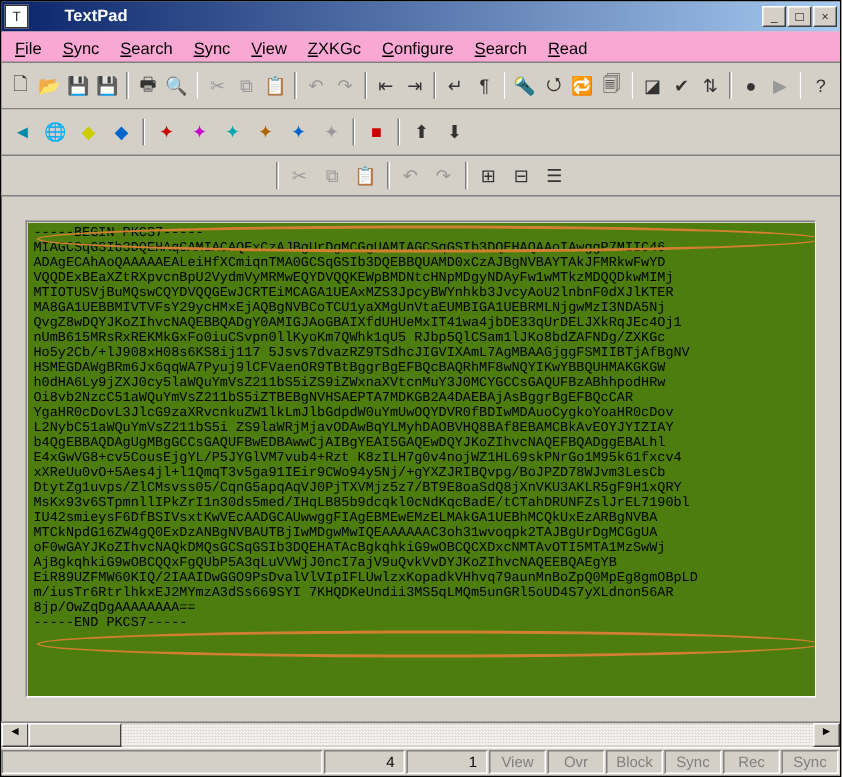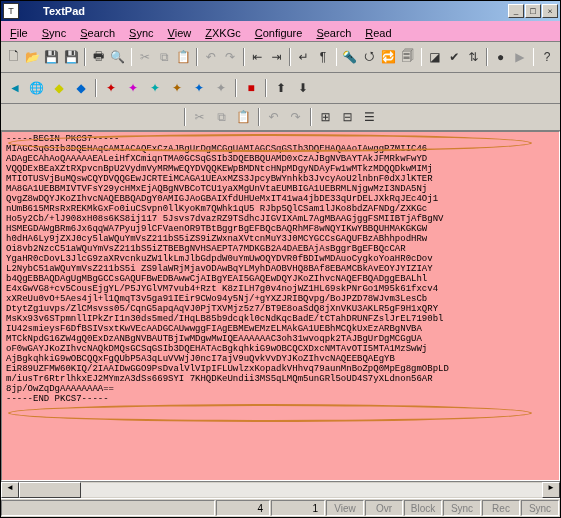--- a/index.html
+++ b/index.html
@@ -10,21 +10,21 @@
   .titlecontrols{display:flex;gap:1px;}
   .titlecontrols button{width:16px;height:14px;background:#d4d0c8;border:1px solid #fff;border-right-color:#404040;border-bottom-color:#404040;font-size:9px;line-height:9px;padding:0;font-family:Tahoma;cursor:pointer;}
   .menubar{height:18px;background:#f9a8d4;display:flex;align-items:flex-end;padding:1px 2px;font-size:11px;border-bottom:1px solid #808080;}
   .menubar span{padding:1px 7px;cursor:default;}
   .menubar span:first-letter{text-decoration:underline;}
   .toolbar{height:26px;background:#d4d0c8;display:flex;align-items:center;padding:2px 4px;border-bottom:1px solid #808080;gap:2px;flex-wrap:nowrap;overflow:hidden;}
   .tbtn{width:20px;height:20px;display:flex;align-items:center;justify-content:center;font-size:12px;color:#333;cursor:pointer;}
   .tbtn.disabled{color:#999;}
   .sep{width:1px;height:18px;background:#808080;border-right:1px solid #fff;margin:0 2px;}
   .centerbar{height:26px;background:#d4d0c8;display:flex;align-items:center;justify-content:center;border-bottom:1px solid #808080;gap:2px;}
-  .content{flex:1;background:#fca5a5;overflow:auto;position:relative;border:1px solid #808080;border-right-color:#fff;border-bottom-color:#fff;margin:0;}
+  .content{flex:1;background:#4d7c0f;overflow:auto;position:relative;border:1px solid #808080;border-right-color:#fff;border-bottom-color:#fff;margin:16px;}
   .textarea{font-family:"Courier New",monospace;font-size:9px;line-height:10px;white-space:pre;padding:2px 4px;color:#000;overflow-wrap:break-word;word-break:break-all;white-space:pre-wrap;}
   .scrollbar-h{height:16px;background:#d4d0c8;border-top:1px solid #808080;display:flex;align-items:center;}
   .scrollbar-h .arrow{width:16px;height:14px;background:#d4d0c8;border:1px solid #fff;border-right-color:#404040;border-bottom-color:#404040;font-size:8px;text-align:center;}
   .scrollbar-h .track{flex:1;height:14px;background:repeating-conic-gradient(#d4d0c8 0% 25%,#fff 0% 50%) 50%/2px 2px;}
   .scrollbar-h .grip{width:60px;height:14px;background:#d4d0c8;border:1px solid #fff;border-right-color:#404040;border-bottom-color:#404040;}
   .statusbar{height:18px;background:#d4d0c8;border-top:1px solid #fff;display:flex;align-items:center;font-size:10px;}
   .statusbar .cell{border:1px solid #808080;border-top-color:#808080;border-left-color:#808080;border-right-color:#fff;border-bottom-color:#fff;height:14px;display:flex;align-items:center;justify-content:center;padding:0 2px;margin-right:1px;color:#808080;}
   .statusbar .cell.active{color:#000;}
   .statusbar .spacer{flex:1;}
   .statusbar .num{width:44px;justify-content:flex-end;padding-right:6px;}

